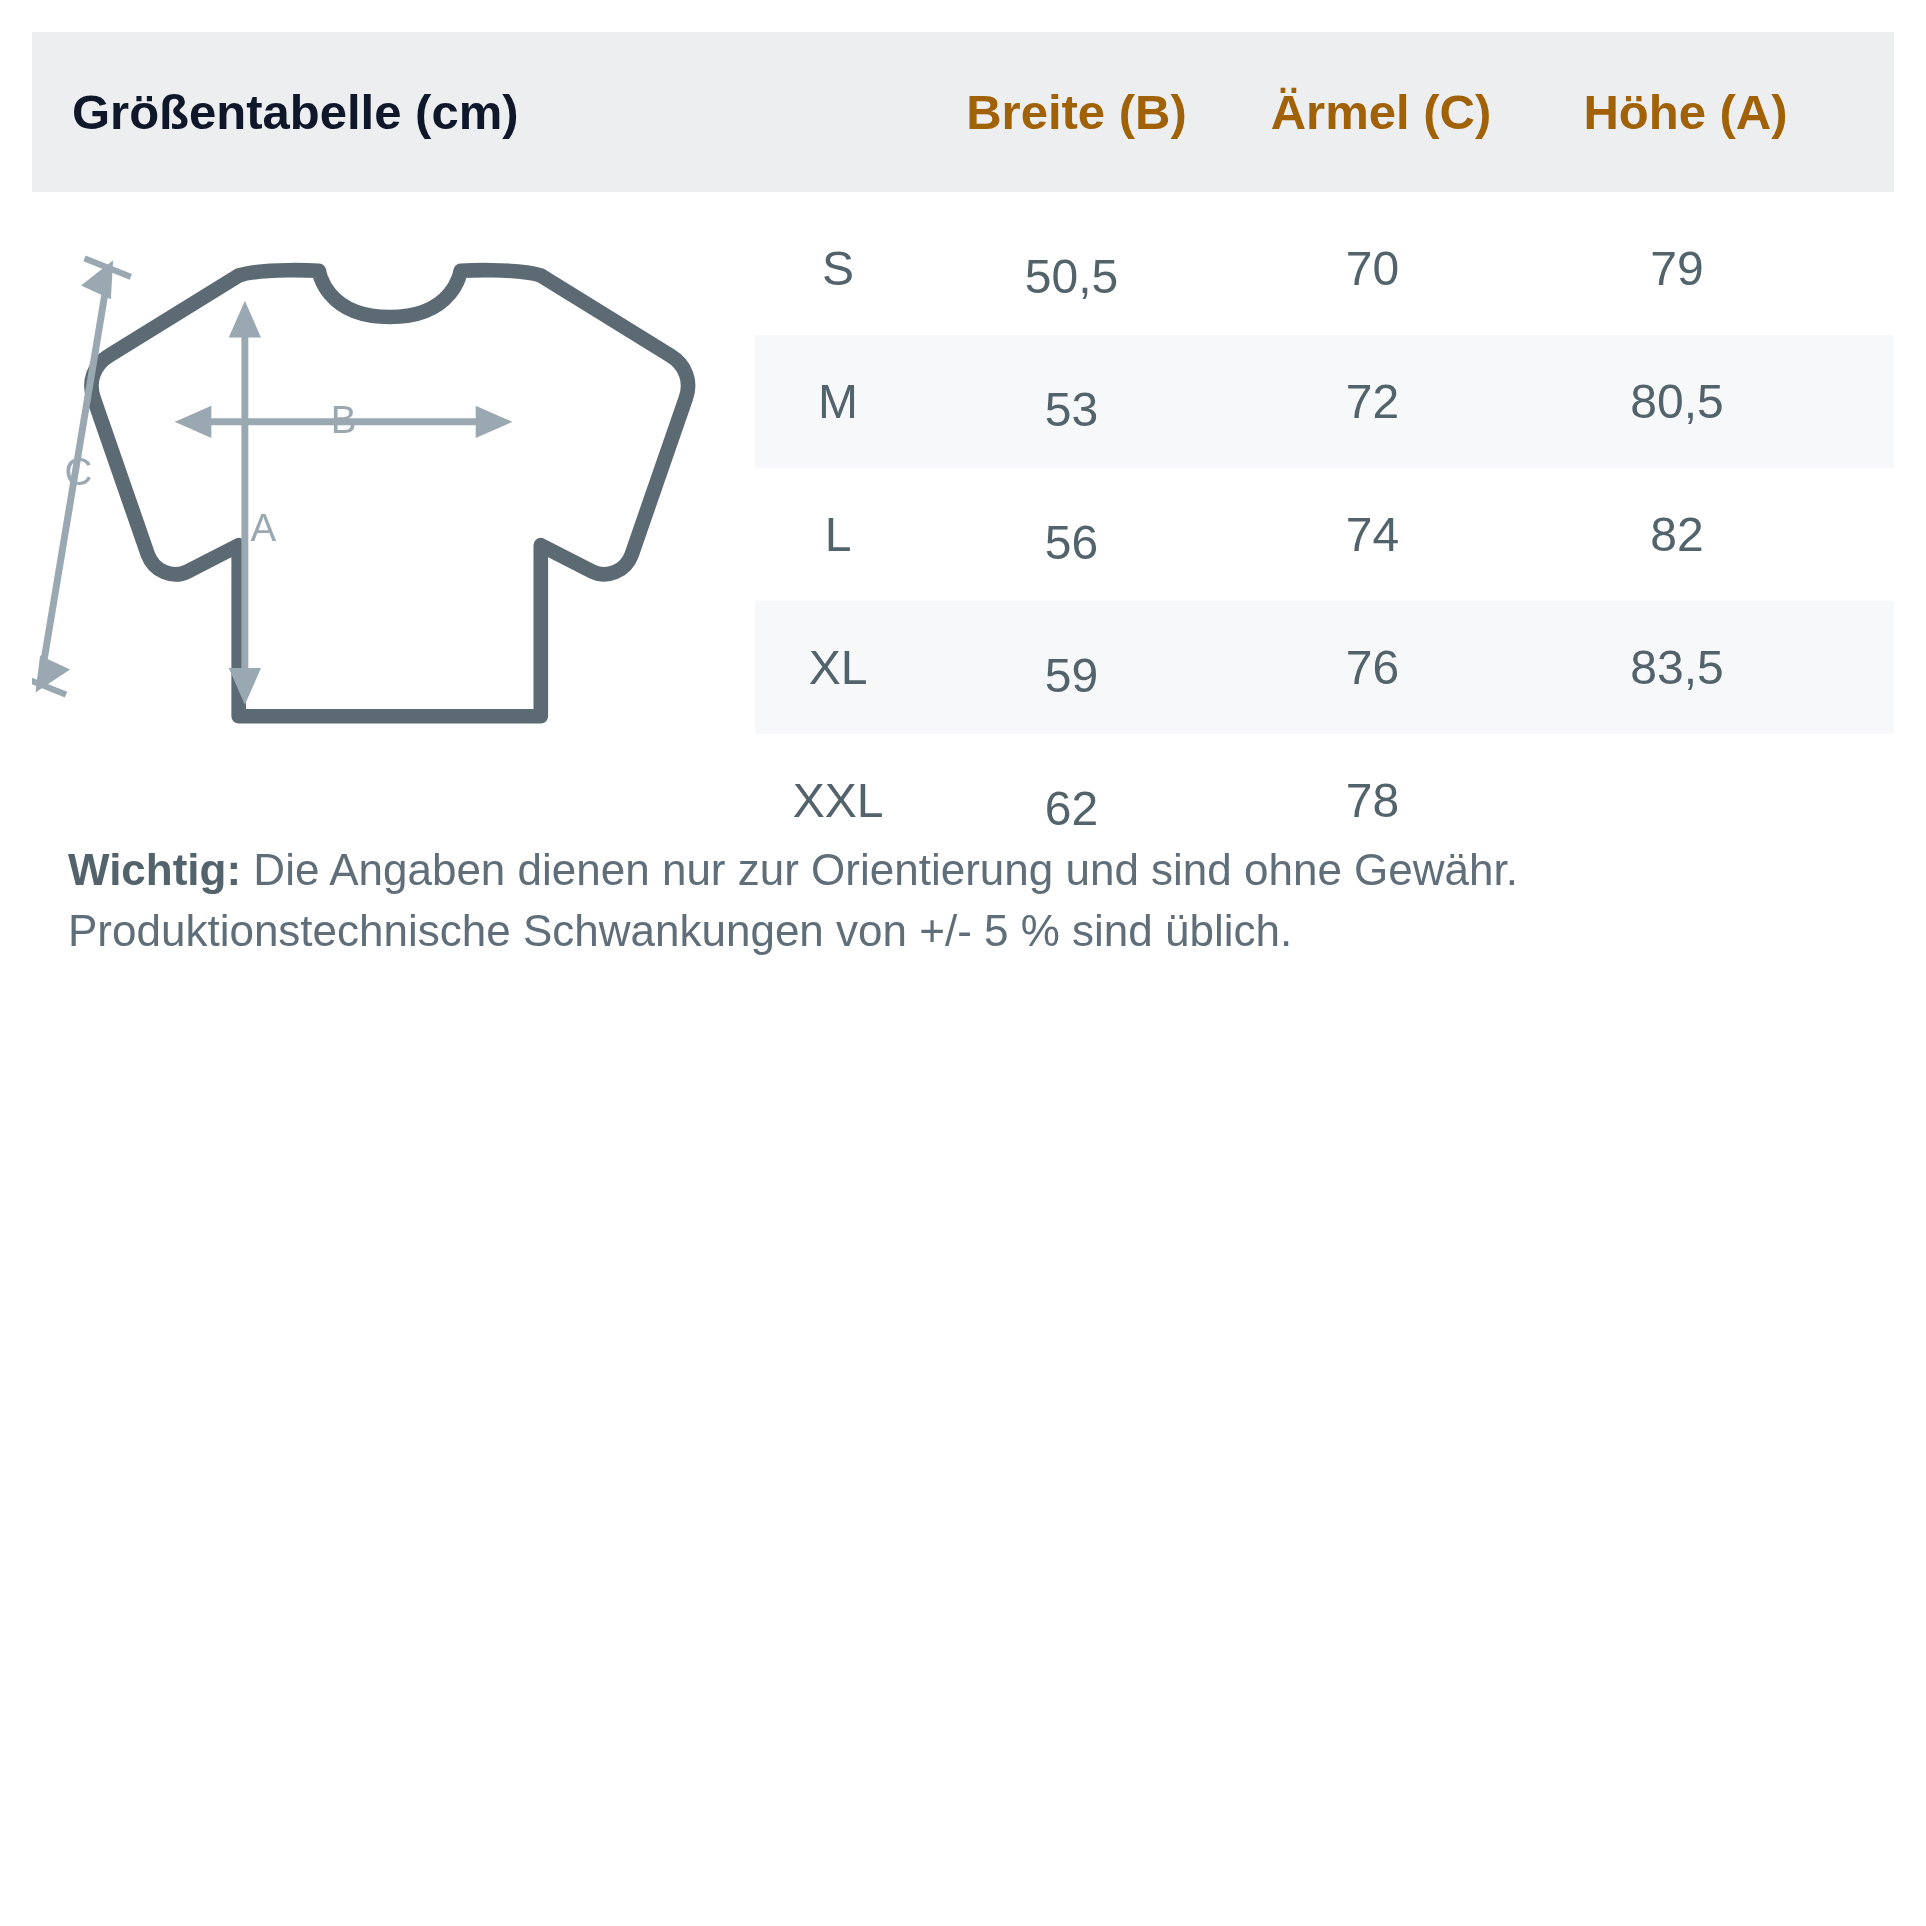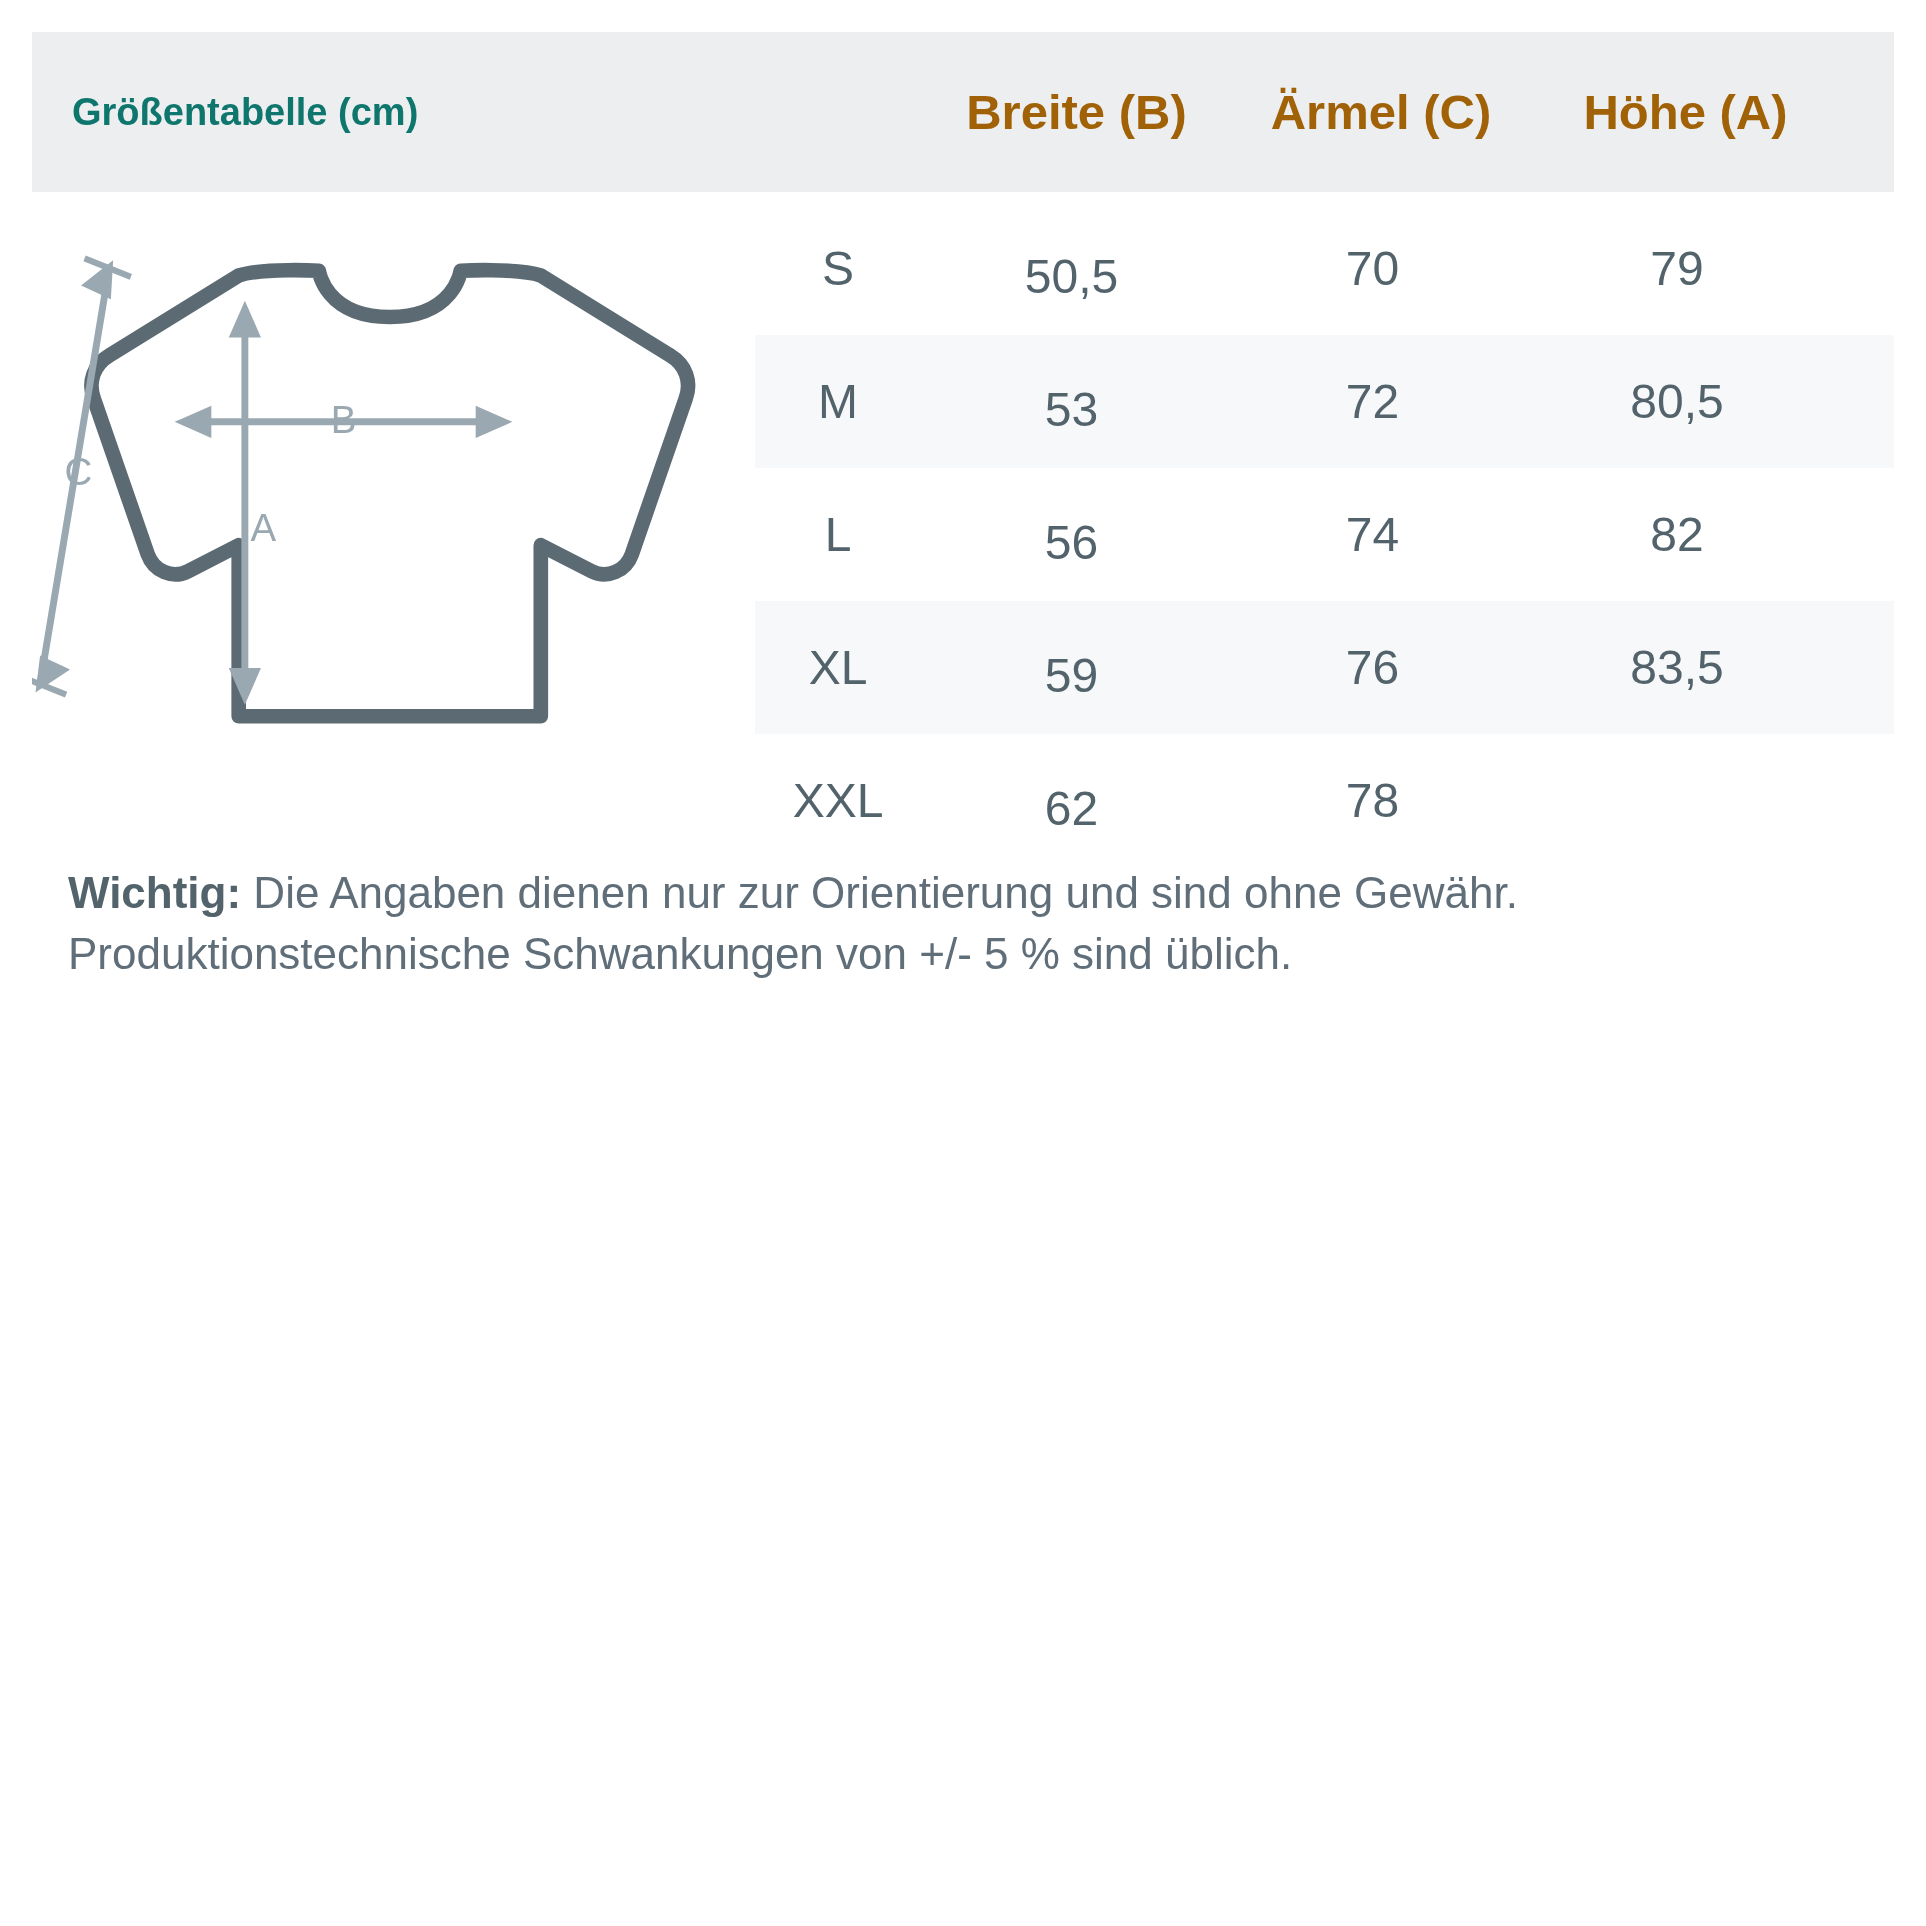--- a/index.html
+++ b/index.html
@@ -29,23 +29,23 @@
     left: 32px;
     width: 1862px;
     height: 160px;
     background: #eceef0;
     display: flex;
     align-items: center;
   }
   .header-title {
     position: absolute;
     left: 40px;
-    font-size: 38px;
+    font-size: 49px;
     font-weight: bold;
-    color: #0f766e;
+    color: #0f172a;
     white-space: nowrap;
   }
   .header-cols {
     position: absolute;
     left: 894px;
     width: 959px;
     display: flex;
     align-items: center;
   }
   .header-col {
@@ -91,21 +91,21 @@
   }
   .c-size { width: 166px; }
   .c-b { width: 301px; margin-top: 15px; }
   .c-h { width: 301px; }
   .c-c { width: 308px; }
 
   
   .note {
     position: absolute;
     left: 68px;
-    top: 863px;
+    top: 840px;
     width: 1795px;
     font-size: 44px;
     line-height: 1.38;
     color: #5f6e78;
   }
   .note b {
     font-weight: bold;
     color: #53636c;
   }
 </style>

